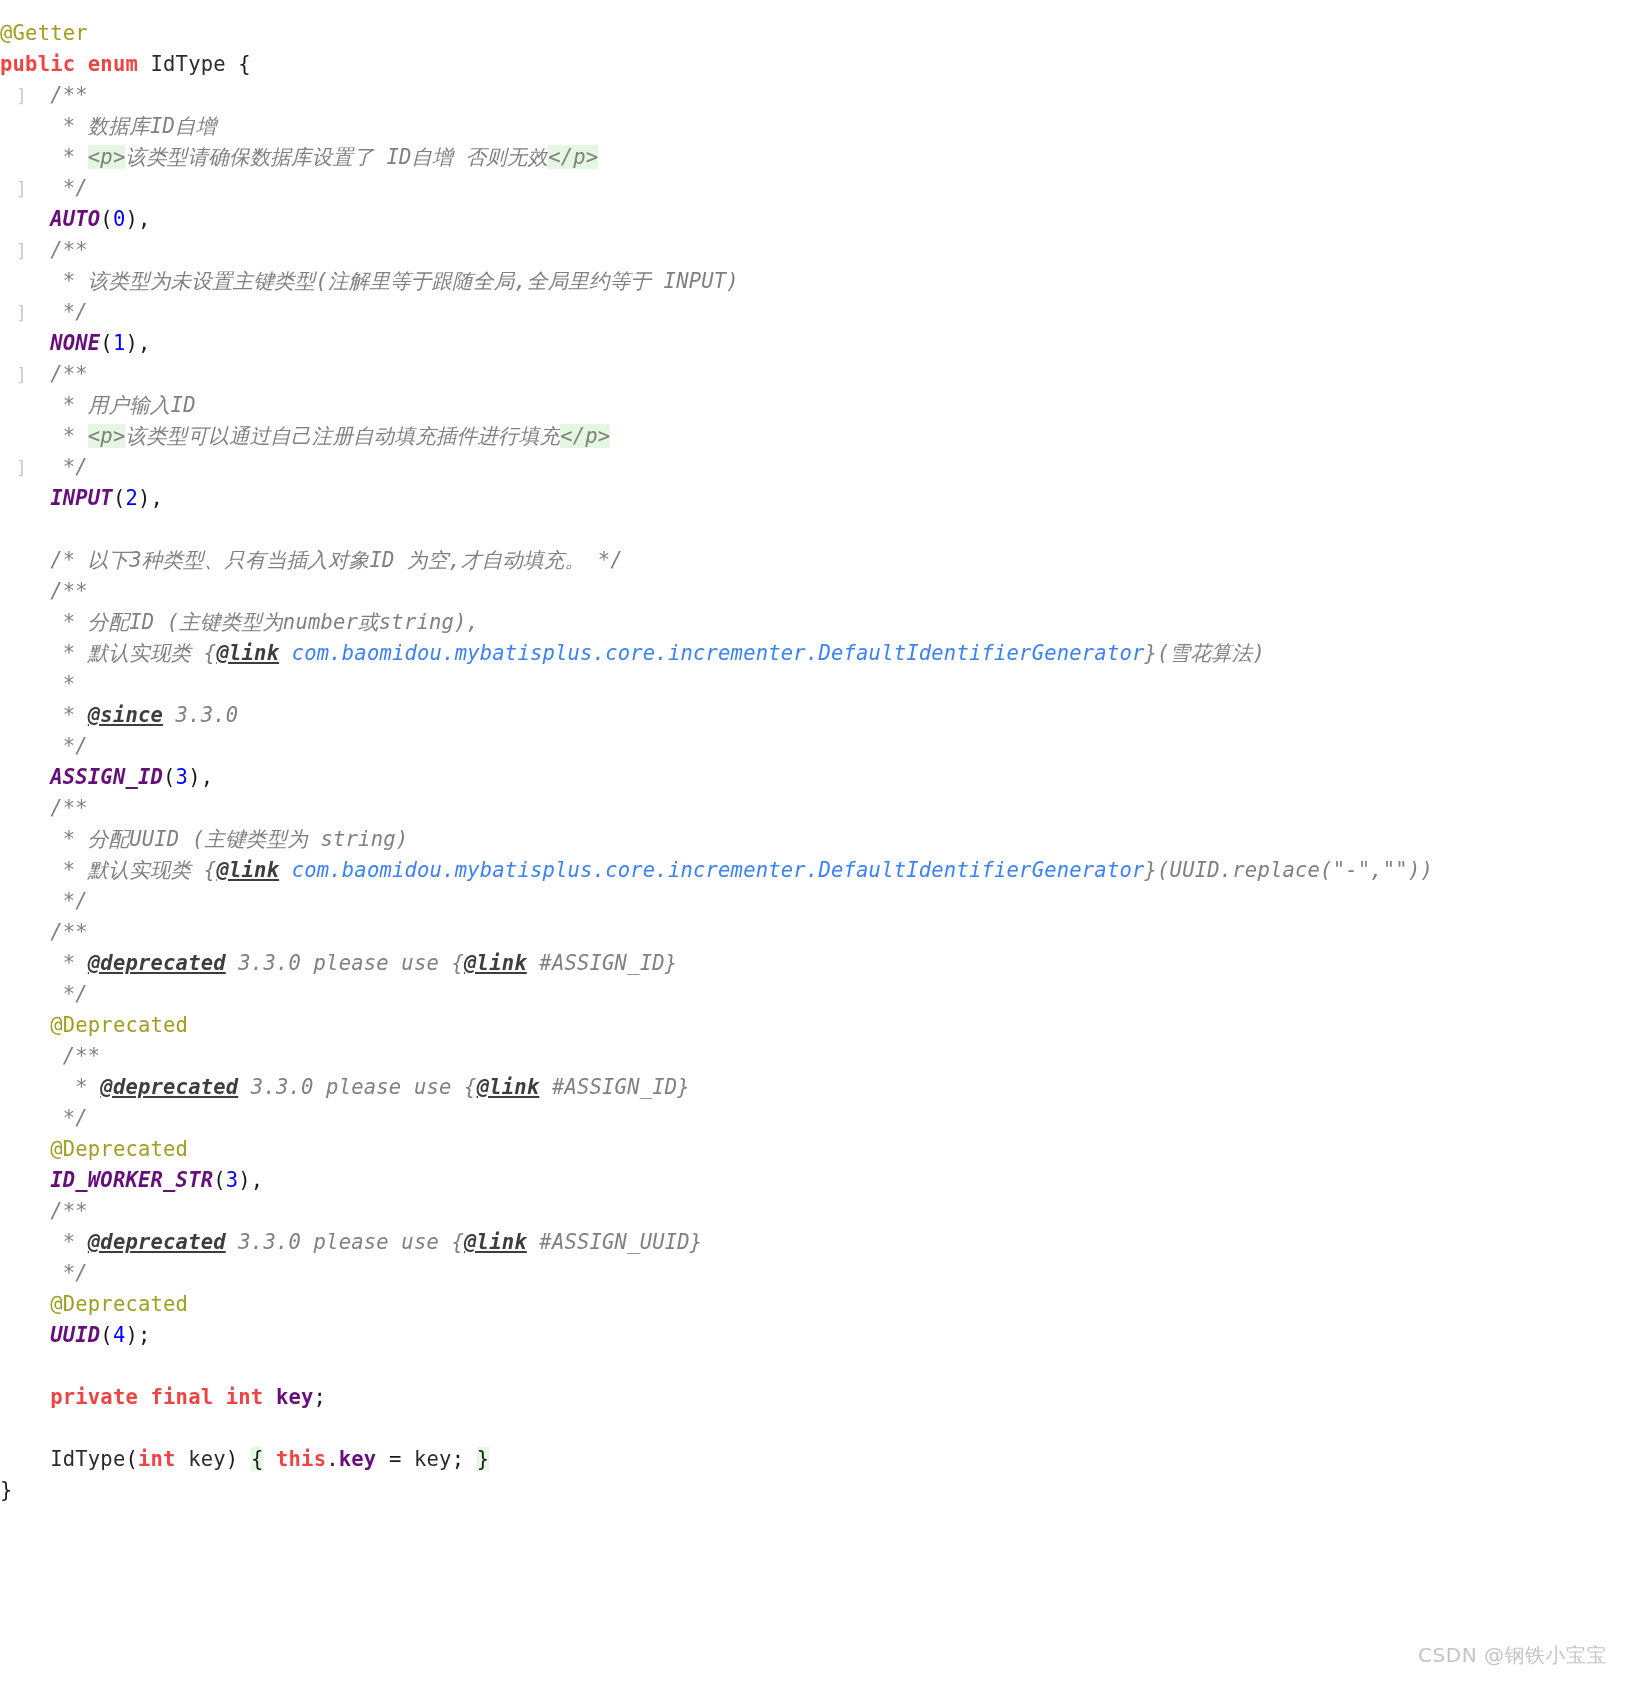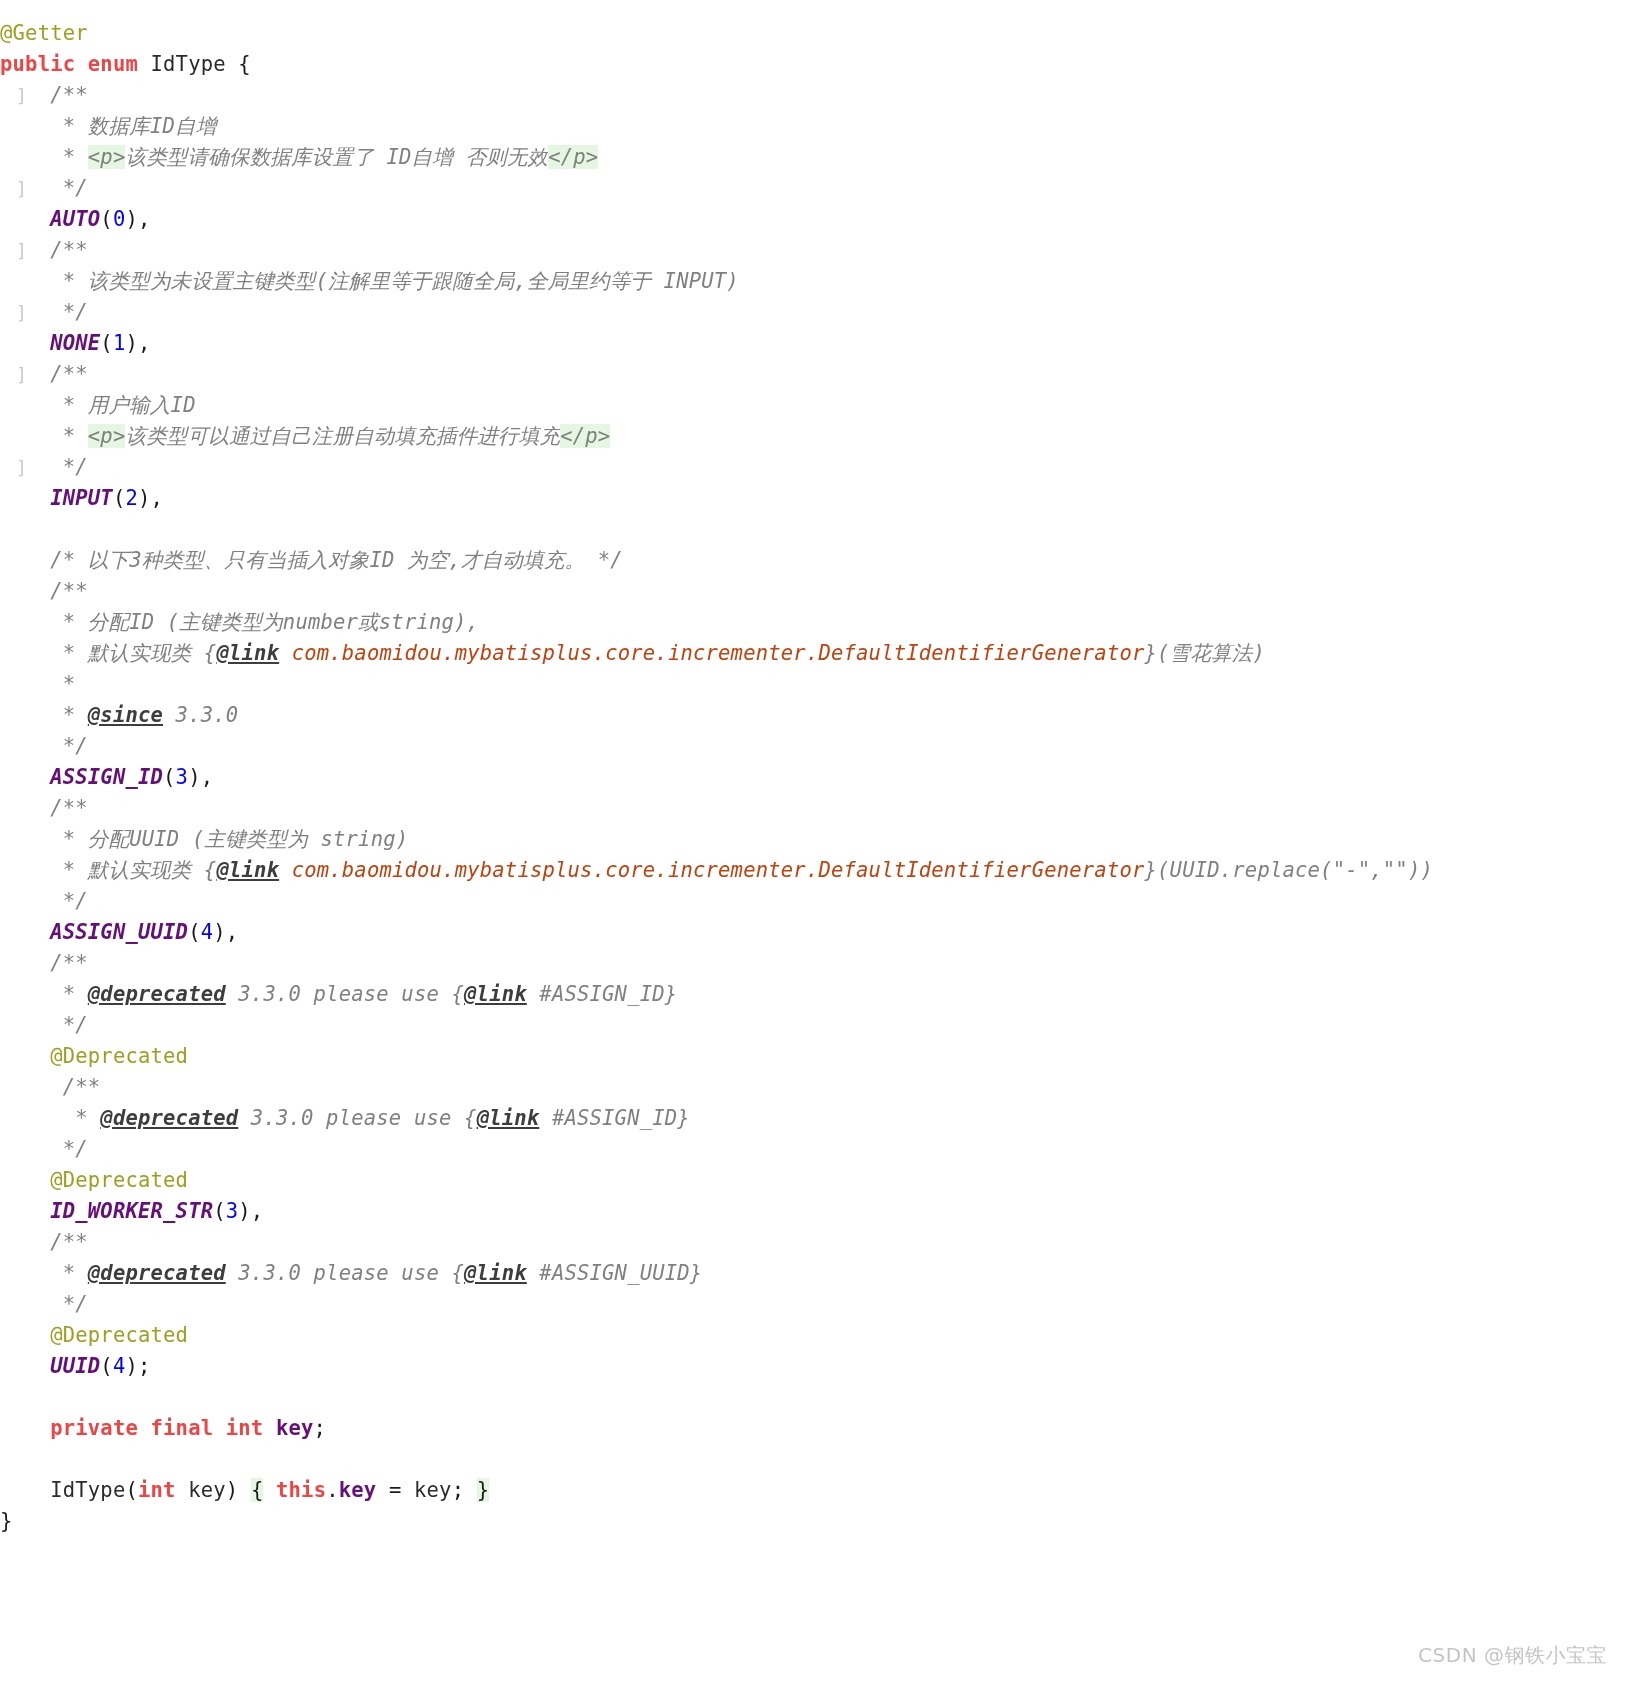--- a/index.html
+++ b/index.html
@@ -47,21 +47,21 @@
 
   
   .kw        { color: #ef4444; font-weight: bold; }          
   .ann       { color: #9e9e20; }                              
   .cls       { color: #2b2b2b; }                              
   .enumc     { color: #660e7a; font-weight: bold; font-style: italic; margin-top: 25px; } 
   .num       { color: #0000ff; }                              
   .punc      { color: #1a1a1a; }
   .cmt       { color: #808080; font-style: italic; }          
   .cmtTag    { color: #3d3d3d; font-weight: bold; font-style: italic; text-decoration: underline; } 
-  .cmtCode   { color: #c2410c; font-style: italic; text-align: center; }          
+  .cmtCode   { color: #3b82f6; font-style: italic; text-align: center; }          
   .field     { color: #660e7a; font-weight: bold; }           
   .hl        { background: #e4f7e0; }                         
   .ident     { color: #2b2b2b; }
 
   #watermark {
     position: absolute;
     right: 26px;
     bottom: 16px;
     color: #c4c4c4;
     font-size: 20px;
@@ -96,21 +96,20 @@
     <div class="line"><span class="cmt">     * </span><span class="cmt">分配ID (主键类型为number或string),</span></div>
     <div class="line"><span class="cmt">     * </span><span class="cmt">默认实现类 {</span><span class="cmtTag">@link</span><span class="cmtCode"> com.baomidou.mybatisplus.core.incrementer.DefaultIdentifierGenerator</span><span class="cmt">}(雪花算法)</span></div>
     <div class="line"><span class="cmt">     *</span></div>
     <div class="line"><span class="cmt">     * </span><span class="cmtTag">@since</span><span class="cmt"> 3.3.0</span></div>
     <div class="line"><span class="cmt">     */</span></div>
     <div class="line"><span>    </span><span class="enumc">ASSIGN_ID</span><span class="punc">(</span><span class="num">3</span><span class="punc">),</span></div>
     <div class="line"><span class="cmt">    /**</span></div>
     <div class="line"><span class="cmt">     * </span><span class="cmt">分配UUID (主键类型为 string)</span></div>
     <div class="line"><span class="cmt">     * </span><span class="cmt">默认实现类 {</span><span class="cmtTag">@link</span><span class="cmtCode"> com.baomidou.mybatisplus.core.incrementer.DefaultIdentifierGenerator</span><span class="cmt">}(UUID.replace("-",""))</span></div>
     <div class="line"><span class="cmt">     */</span></div>
-    <div class="line"><span>    </span><span class="enumc">ASSIGN_UUID</span><span class="punc">(</span><span class="num">4</span><span class="punc">),</span></div>
     <div class="line"><span class="cmt">    /**</span></div>
     <div class="line"><span class="cmt">     * </span><span class="cmtTag">@deprecated</span><span class="cmt"> 3.3.0 please use {</span><span class="cmtTag">@link</span><span class="cmt"> #ASSIGN_ID}</span></div>
     <div class="line"><span class="cmt">     */</span></div>
     <div class="line"><span>    </span><span class="ann">@Deprecated</span></div>
     <div class="line"><span class="cmt">     /**</span></div>
     <div class="line"><span class="cmt">      * </span><span class="cmtTag">@deprecated</span><span class="cmt"> 3.3.0 please use {</span><span class="cmtTag">@link</span><span class="cmt"> #ASSIGN_ID}</span></div>
     <div class="line"><span class="cmt">     */</span></div>
     <div class="line"><span>    </span><span class="ann">@Deprecated</span></div>
     <div class="line"><span>    </span><span class="enumc">ID_WORKER_STR</span><span class="punc">(</span><span class="num">3</span><span class="punc">),</span></div>
     <div class="line"><span class="cmt">    /**</span></div>

